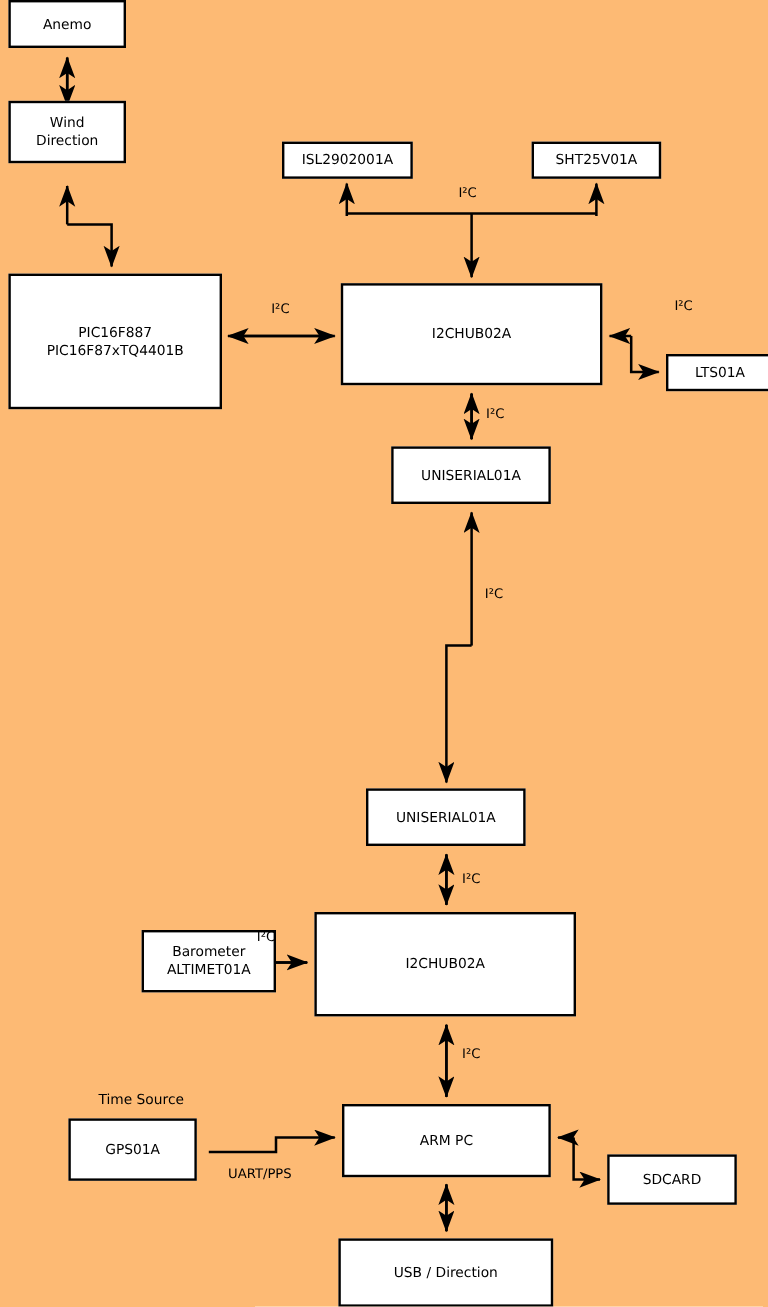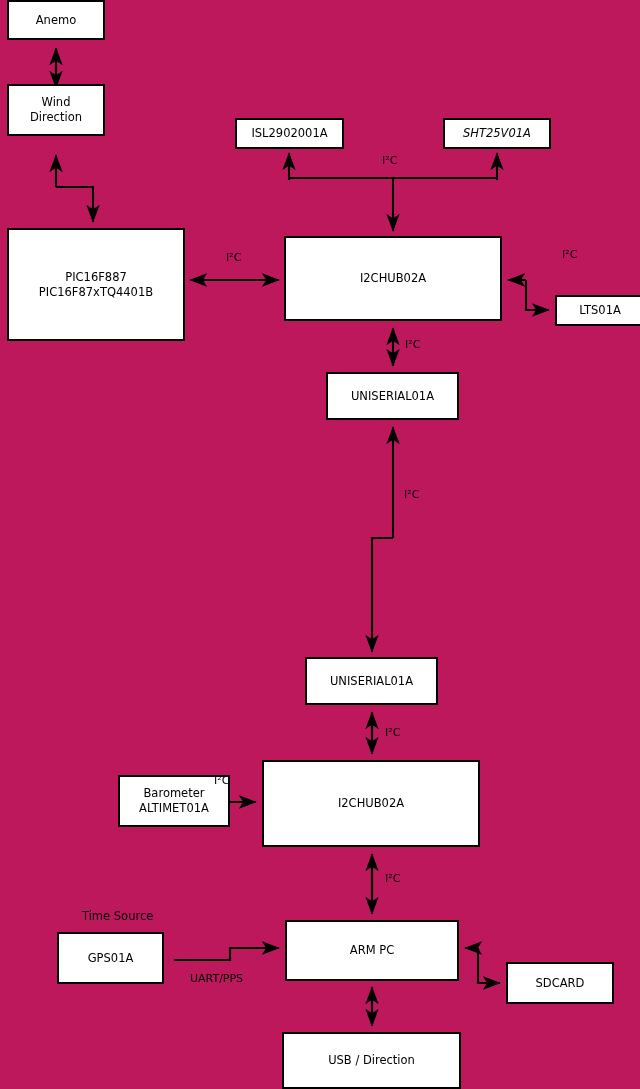--- a/index.html
+++ b/index.html
@@ -5,21 +5,21 @@
 <style>
   html, body {
     margin: 0;
     padding: 0;
     background: #ffffff;
   }
   #diagram-root {
     position: relative;
     width: 640px;
     height: 1089px;
-    background: #be185d;
+    background: #fdba74;
     font-family: "DejaVu Sans", "Liberation Sans", sans-serif;
     overflow: hidden;
   }
   svg.wires {
     position: absolute;
     left: 0;
     top: 0;
     width: 640px;
     height: 1089px;
     pointer-events: none;
@@ -114,21 +114,21 @@
   <div class="node" style="left:7px; top:0px; width:98px; height:40px;">Anemo</div>
 
   <div class="node" style="left:7px; top:84px; width:98px; height:52px;">Wind
 Direction</div>
 
   <div class="node" style="left:7px; top:228px; width:178px; height:113px;">PIC16F887
 PIC16F87xTQ4401B</div>
 
   <div class="node" style="left:235px; top:118px; width:109px; height:31px;">ISL2902001A</div>
 
-  <div class="node" style="left:443px; top:118px; width:108px; height:31px;font-style:italic;">SHT25V01A</div>
+  <div class="node" style="left:443px; top:118px; width:108px; height:31px;">SHT25V01A</div>
 
   <div class="node" style="left:284px; top:236px; width:218px; height:85px;">I2CHUB02A</div>
 
   <div class="node" style="left:555px; top:295px; width:90px; height:31px;">LTS01A</div>
 
   <div class="node" style="left:326px; top:372px; width:133px; height:48px;">UNISERIAL01A</div>
 
   <div class="node" style="left:305px; top:657px; width:133px; height:48px;">UNISERIAL01A</div>
 
   <div class="node" style="left:262px; top:760px; width:218px; height:87px;">I2CHUB02A</div>

